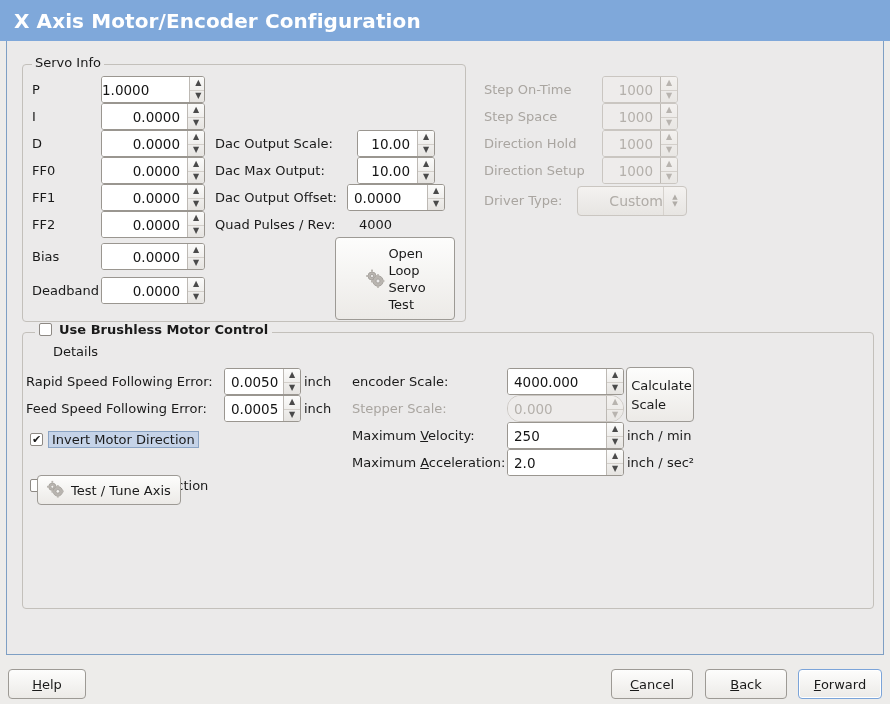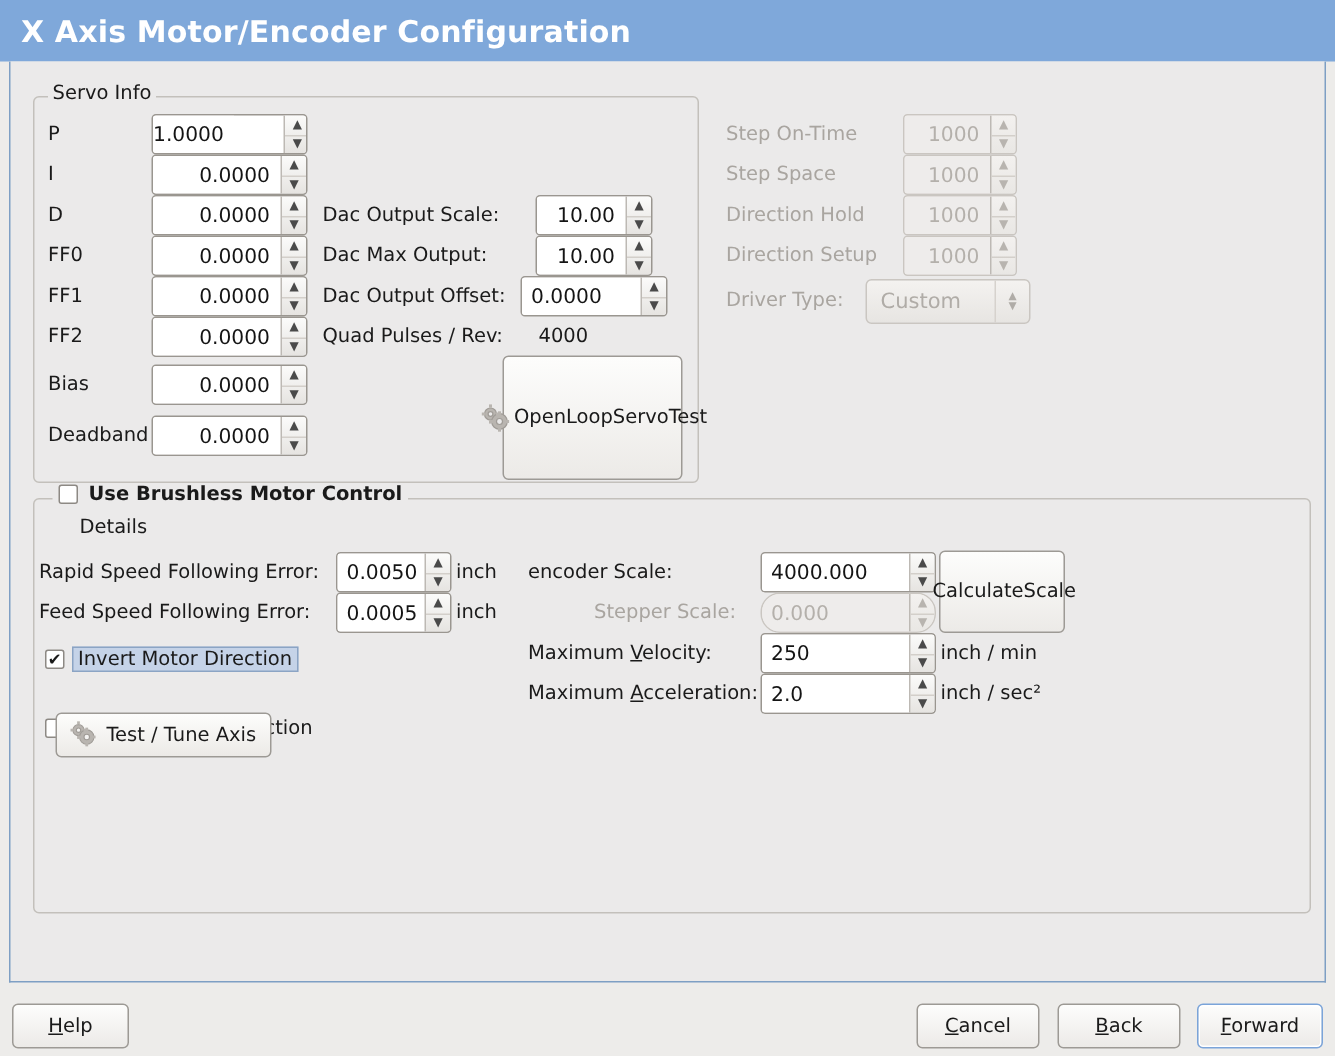--- a/index.html
+++ b/index.html
@@ -87,42 +87,42 @@
   .spin.dim { border-color: #cac6c1; background: #eeeceb; }
   .spin.dim .val { background: #eeeceb; color: #b4b0ab; }
   .spin.dim .btns { background: linear-gradient(#f3f1ef, #e9e7e4); }
   .spin.dim .btns .ar { color: #b8b4af; }
 
   
   .combo {
     position: absolute; height: 30px;
     border: 1px solid #cac6c1; border-radius: 4px;
     background: linear-gradient(#f4f2f0, #e7e5e2);
-    display: flex; align-items: center;
+    display: flex; align-items: center; text-align: right;
   }
   .combo .ctext { flex: 1 1 auto; padding-left: 9px; font-size: 14px; color: #b0aca7; }
   .combo .csep { width: 1px; align-self: stretch; background: #d6d2cd; }
   .combo .carr {
     width: 22px; display: flex; flex-direction: column;
     align-items: center; justify-content: center;
     font-size: 7px; line-height: 7px; color: #b0aca7;
   }
 
   
   .btn {
     position: absolute;
     border: 1px solid #9d9a95;
     border-radius: 4px;
     background: linear-gradient(#fdfdfc, #eceae7);
     display: flex; align-items: center; justify-content: center;
     font-size: 13px; color: #1a1a1a;
     cursor: default;
   }
   .btn.multiline { flex-direction: row; }
-  .btn-txt-stack { display: flex; flex-direction: row; align-items: flex-start; line-height: 17px; }
+  .btn-txt-stack { display: flex; flex-direction: column; align-items: flex-start; line-height: 17px; }
   .btn.default { border-color: #7ba4d9; box-shadow: inset 0 0 0 1px #ffffff; }
 
   
   .gears { position: relative; width: 24px; height: 20px; flex: 0 0 24px; }
   .gears svg { position: absolute; left: 0; top: 0; }
 
   
   .chk { position: absolute; display: flex; align-items: center; }
   .chk .box {
     width: 13px; height: 13px; flex: 0 0 13px;
@@ -408,30 +408,30 @@
 
   <span class="lbl" style="left:345px; top:333px;">encoder Scale:</span>
   <div class="spin left" style="left:500px; top:327px; width:117px;">
     <div class="val">4000.000</div>
     <div class="btns">
       <div class="ar up">▲</div>
       <div class="ar dn">▼</div>
     </div>
   </div>
 
-  <span class="lbl dim" style="left:345px; top:360px;margin-left:44px;">Stepper Scale:</span>
+  <span class="lbl dim" style="left:345px; top:360px;">Stepper Scale:</span>
   <div class="spin left dim" style="left:500px; top:354px; width:117px;border-radius:13px;">
     <div class="val">0.000</div>
     <div class="btns">
       <div class="ar up">▲</div>
       <div class="ar dn">▼</div>
     </div>
   </div>
 
-  <div class="btn multiline" style="left:619px; top:326px; width:84px; height:55px;">
+  <div class="btn multiline" style="left:619px; top:326px; width:68px; height:55px;">
     <span class="btn-txt-stack" style="line-height:19px; padding-left:3px;">
       <span>Calculate</span>
       <span>Scale</span>
     </span>
   </div>
 
   <span class="lbl" style="left:345px; top:387px;">
     <span>Maximum <span style="text-decoration:underline">V</span>elocity:</span>
   </span>
   <div class="spin left" style="left:500px; top:381px; width:117px;">

